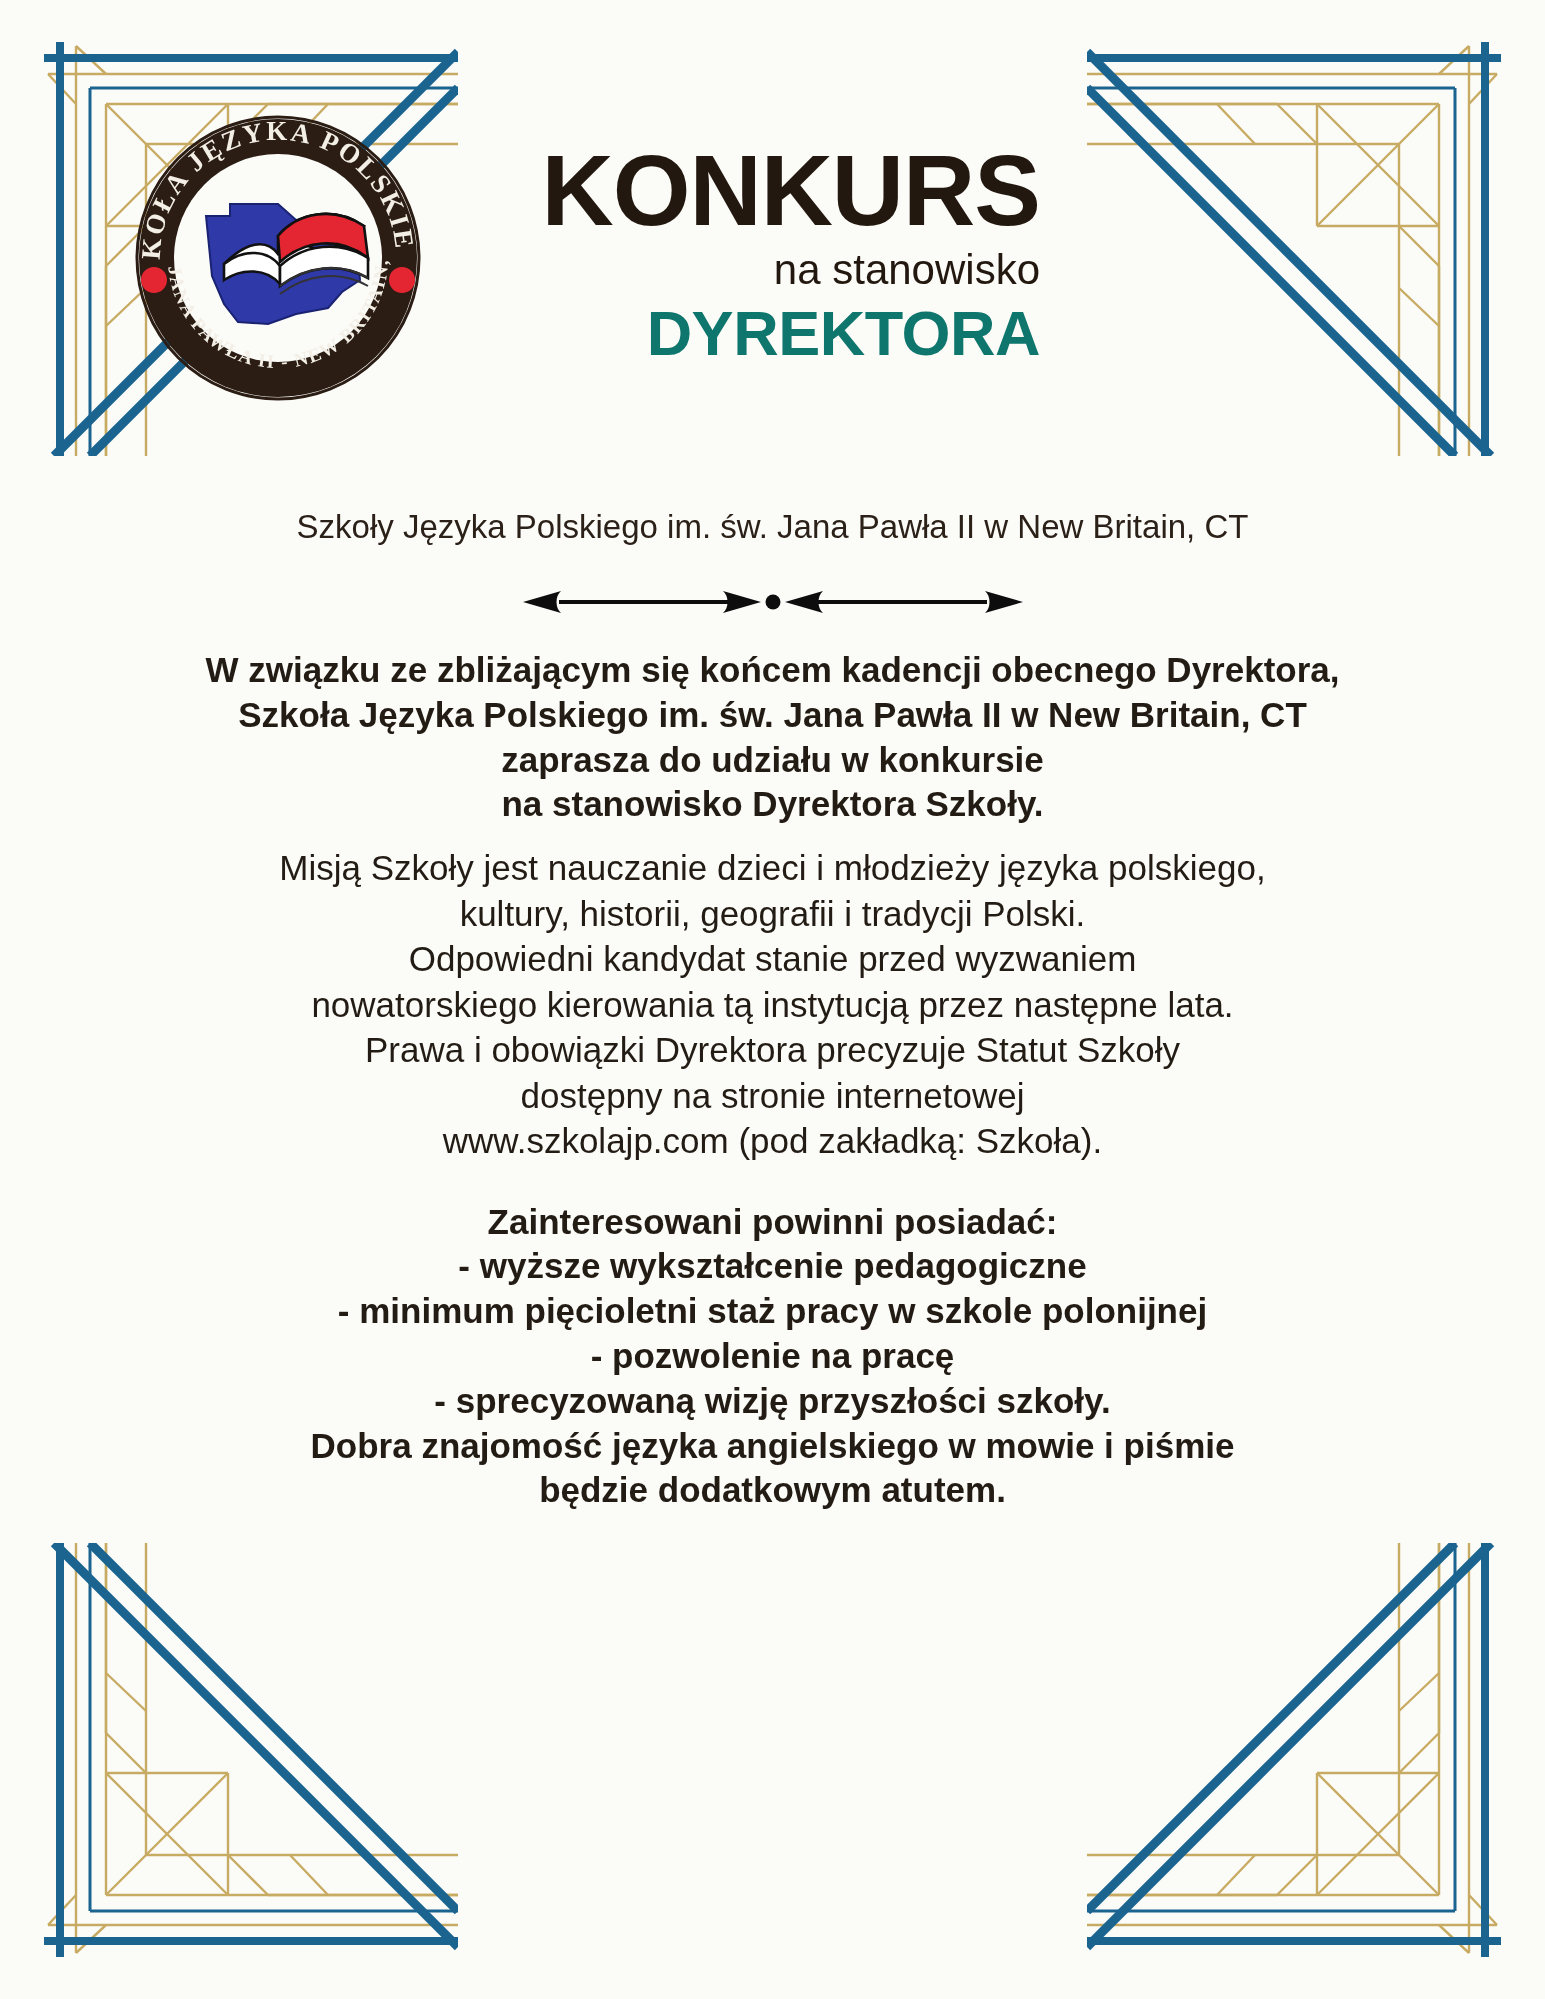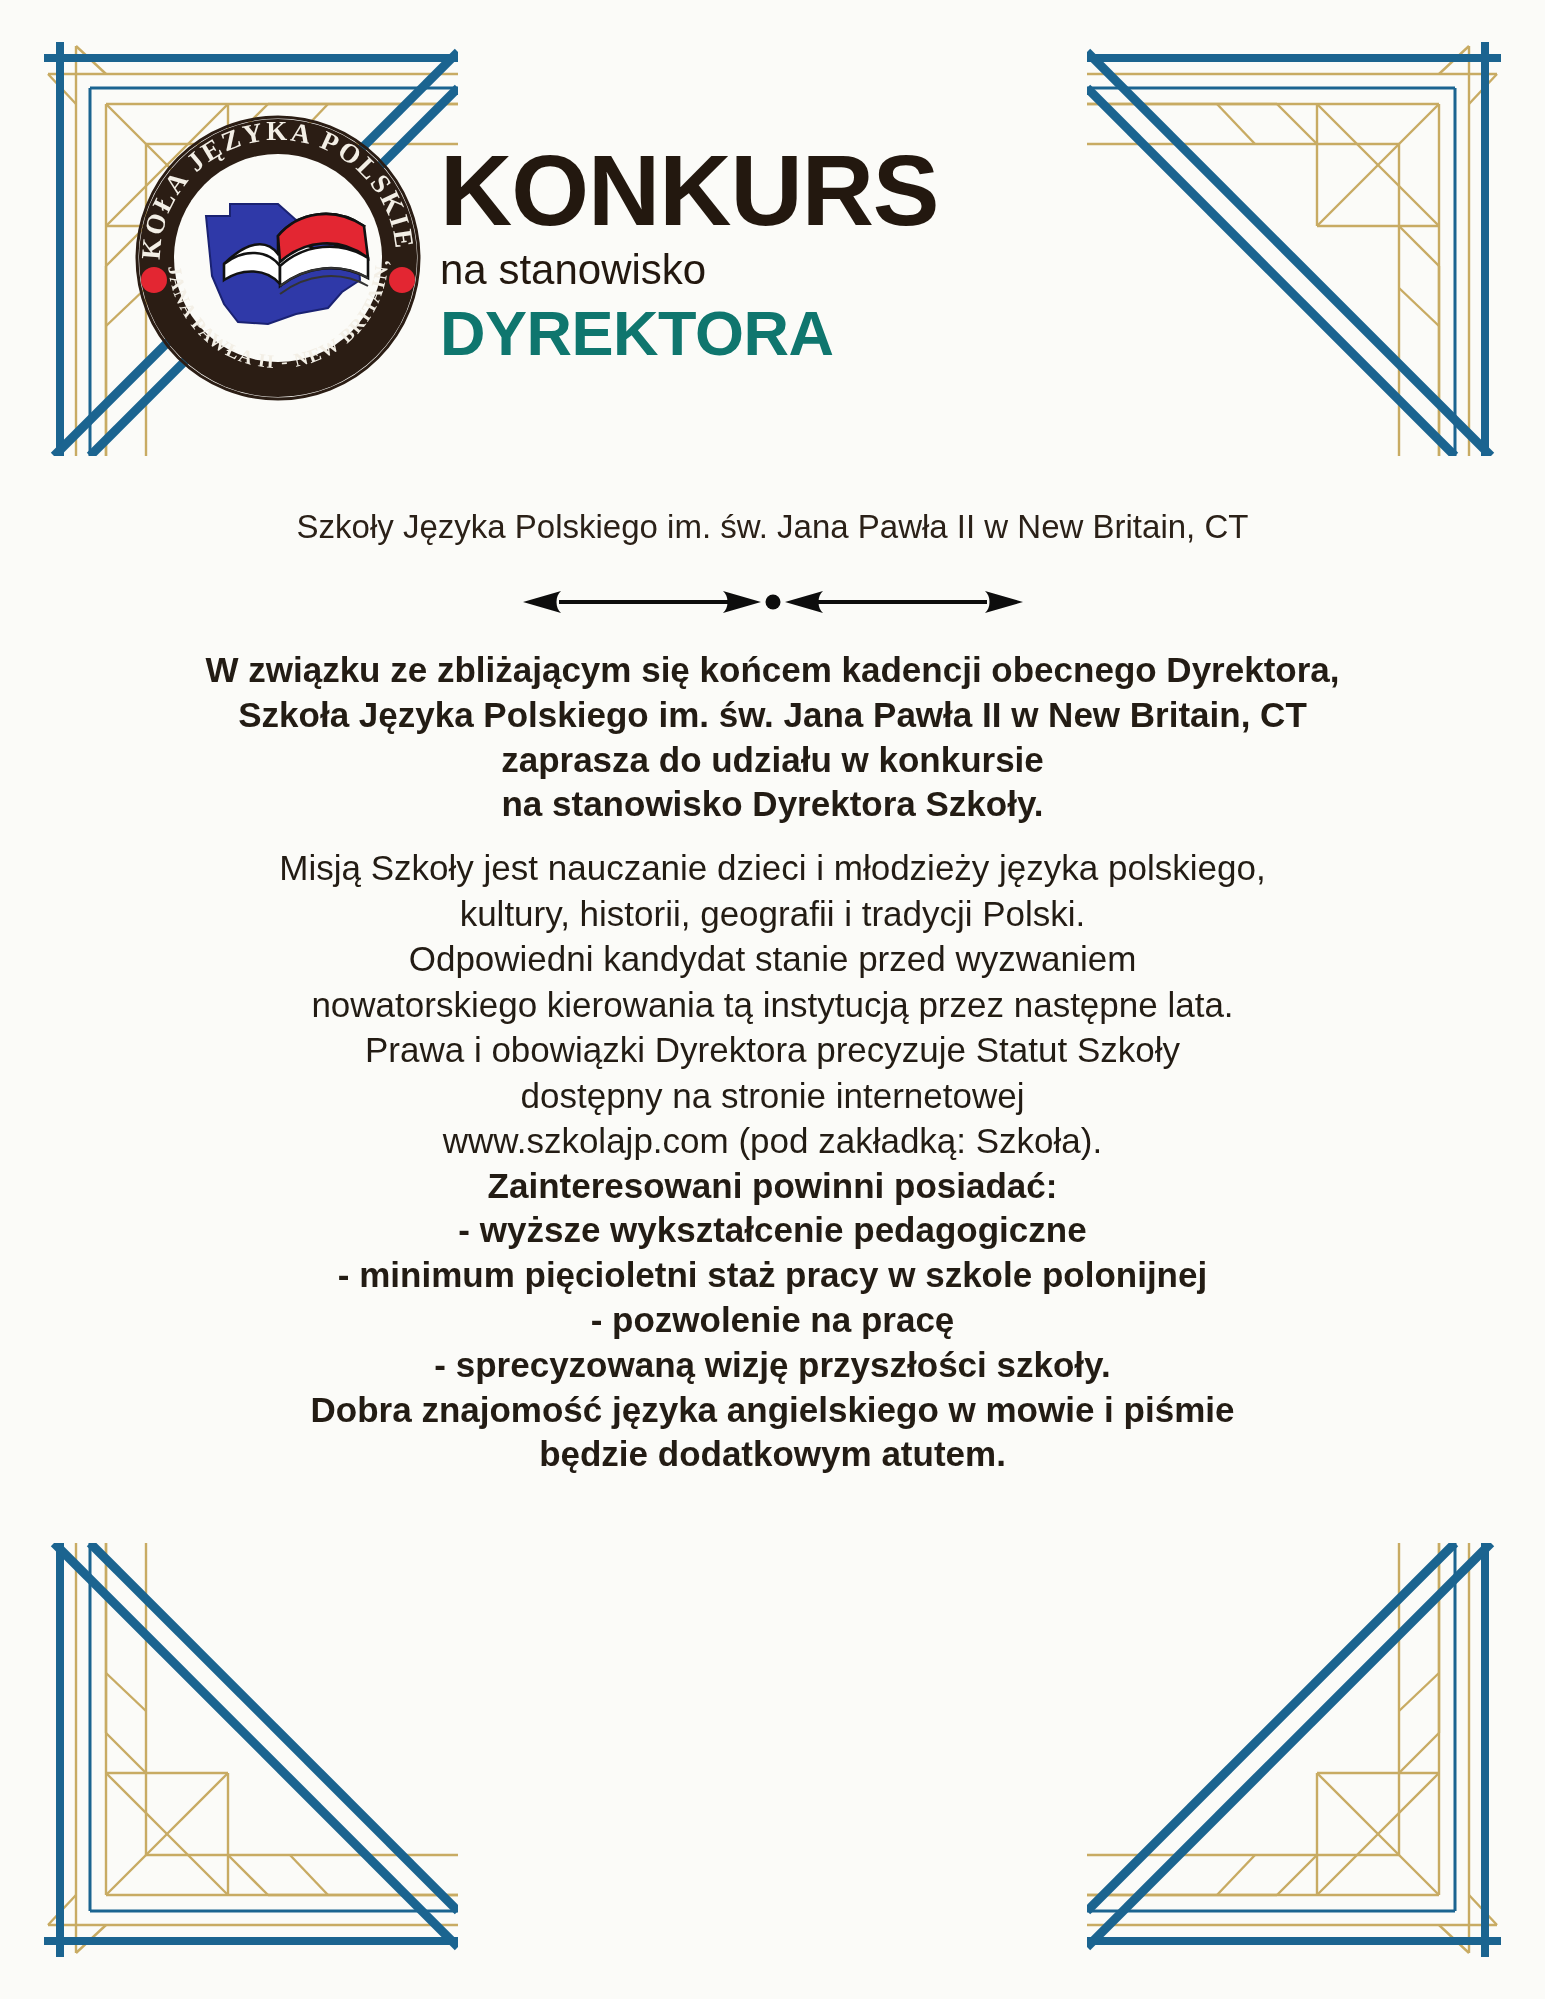--- a/index.html
+++ b/index.html
@@ -41,21 +41,21 @@
     height: 300px;
   }
   .logo-wrap svg { display:block; }
 
   
   .header {
     position: absolute;
     left: 440px;
     top: 140px;
     width: 600px;
-    text-align: left;
+    text-align: right;
   }
   .title-main {
     font-family: "Liberation Sans", sans-serif;
     font-weight: 700;
     font-size: 100px;
     letter-spacing: -1px;
     line-height: 1.0;
     color: #23180f;
     margin: 0;
   }
@@ -111,20 +111,21 @@
   .b-intro {
     font-weight: 700;
     font-size: 35px;
     line-height: 1.28;
     margin-bottom: 18px;
   }
   .p-mission {
     font-weight: 400;
     font-size: 35px;
     line-height: 1.30;
+    margin-bottom: 36px;
   }
   .req-head {
     font-weight: 700;
     font-size: 35px;
     text-underline-offset: 5px;
     line-height: 1.28;
   }
   .req-list {
     font-weight: 700;
     font-size: 35px;

